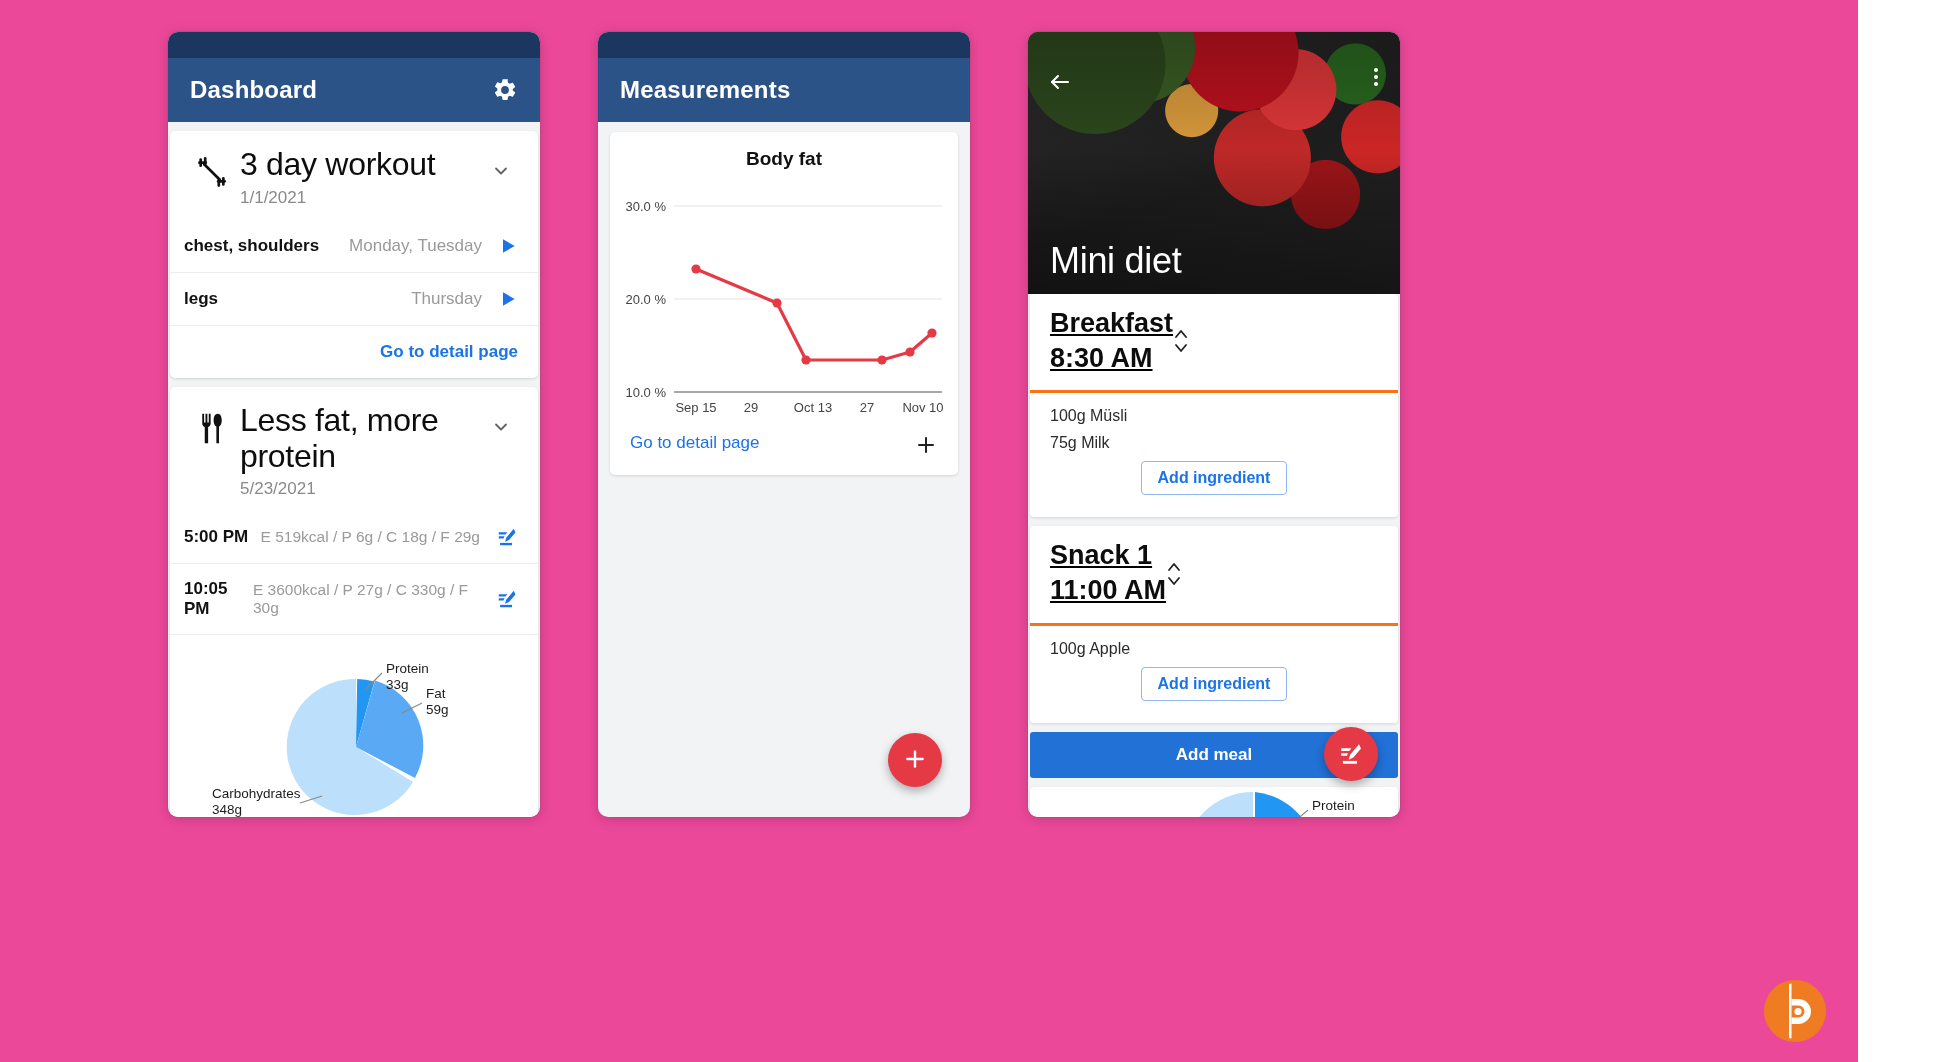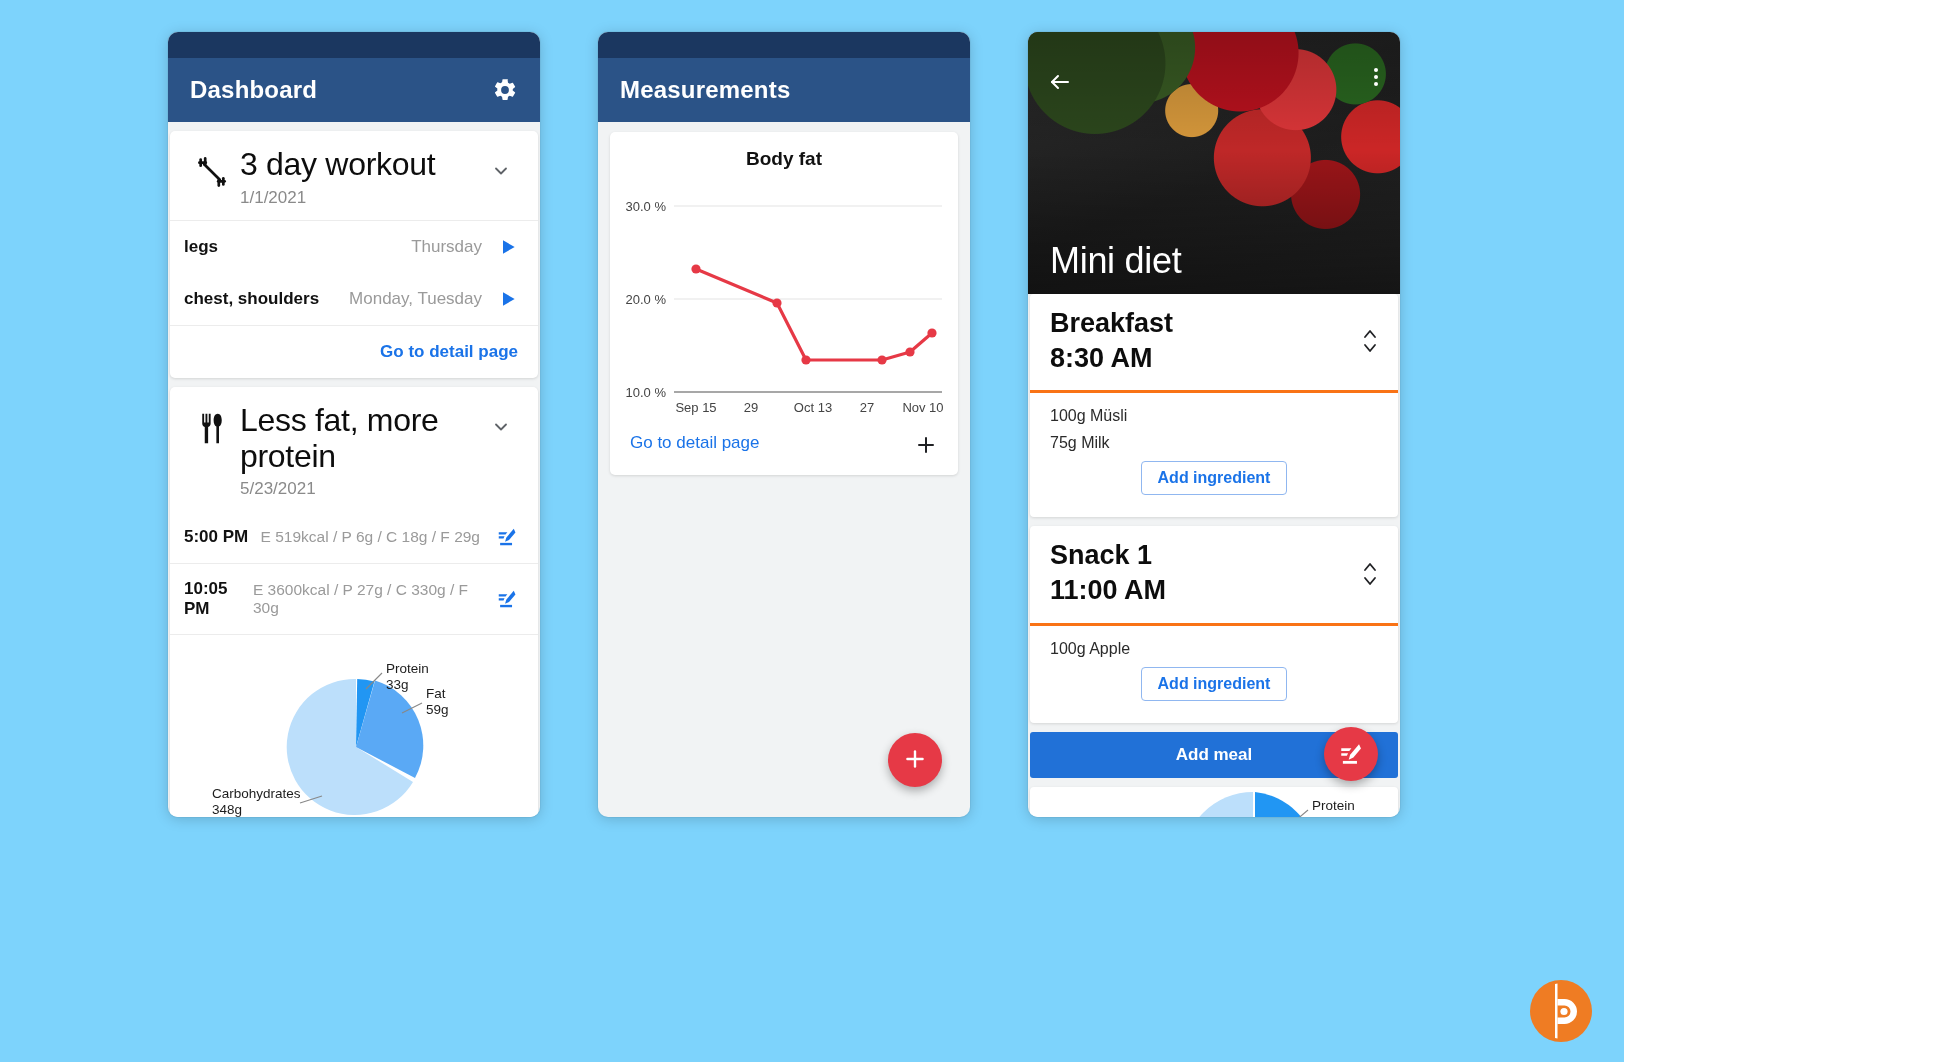--- a/index.html
+++ b/index.html
@@ -2,21 +2,21 @@
 <html><head>
 <meta charset="utf-8">
 <style>
   * { box-sizing: border-box; margin: 0; padding: 0; }
   html, body {
     width: 1950px; height: 1062px;
     background: #ffffff;
     font-family: "Liberation Sans", sans-serif;
     overflow: hidden;
   }
-  .stage { position: relative; width: 1624px; height: 1062px; background:#7dd3fc; }
+  .stage { position: relative; width: 1858px; height: 1062px; background:#ec4899; }
 
   
   .phone {
     position: absolute;
     background: #f1f3f4;
     border-radius: 10px;
     overflow: hidden;
     box-shadow: 0 2px 14px rgba(0,0,0,.18), 0 0 0 1px rgba(0,0,0,.04);
   }
   .statusbar { height: 26px; background: #1b3760; }
@@ -86,21 +86,21 @@
       radial-gradient(circle at 44% 30%, #e09f3e 0 26px, transparent 27px),
       linear-gradient(160deg, #2c2c2c 0%, #1f1f1f 55%, #262626 100%);
   }
   .hero-veil { position:absolute; inset:0; background:linear-gradient(180deg, rgba(0,0,0,.25) 0%, rgba(0,0,0,.05) 45%, rgba(0,0,0,.45) 100%); }
   .hero-back { position:absolute; left:18px; top:38px; color:#fff; font-size:26px; cursor:pointer; }
   .hero-more { position:absolute; right:22px; top:36px; color:#fff; cursor:pointer; display:flex; flex-direction:column; gap:3px; align-items:center; }
   .hero-more i { width:4px; height:4px; background:#fff; border-radius:50%; display:block; }
   .hero-title { position:absolute; left:22px; bottom:12px; color:#fff; font-size:36px; font-weight:400; letter-spacing:-.3px; }
 
   .meal { background:#fff; margin:0 2px 9px; border-radius:4px; box-shadow:0 1px 3px rgba(0,0,0,.12); }
-  .meal-head { display:flex; align-items:center; justify-content:space-between; padding:14px 20px 16px; }
+  .meal-head { display:flex; align-items:center; padding:14px 20px 16px;text-decoration:underline; }
   .meal-name { font-size:27px; font-weight:700; color:#0d0d0d; line-height:1.15; }
   .meal-time { font-size:27px; font-weight:700; color:#0d0d0d; line-height:1.2; margin-top:3px; }
   .stepper { font-size:19px; color:#222; cursor:pointer; line-height:.75; }
   .meal-body { border-top:3px solid #f97316; padding:14px 20px 14px; }
   .ingredient { font-size:16px; color:#2b2b2b; margin-bottom:9px; }
   .ghost-btn {
     display:block; margin: 6px auto 8px; padding:7px 16px; font-size:16px; font-weight:600;
     color:#1a73e8; background:#fff; border:1px solid #90b7f0; border-radius:4px; cursor:pointer;
     font-family:"Liberation Sans", sans-serif;
   }
@@ -158,36 +158,36 @@
             <div class="card-title">3 day workout</div>
             <div class="card-sub">1/1/2021</div>
           </div>
           <div class="chev">
             <svg width="20" height="20" viewBox="0 0 24 24" fill="none" stroke="#5f6368" stroke-width="2.2" stroke-linecap="round" stroke-linejoin="round">
                 <polyline points="6 9 12 15 18 9"></polyline>
               </svg>
           </div>
         </div>
 
-        <div class="row">
-          <span class="row-label">legs</span>
+        <div class="row row-sep-none">
+          <span class="row-label">chest, shoulders</span>
           <span class="row-right">
-            <span class="row-value">Thursday</span>
+            <span class="row-value">Monday, Tuesday</span>
             <span>
               <svg width="20" height="22" viewBox="0 0 24 24" fill="#1a73e8">
                   <polygon points="6,4 20,12 6,20"></polygon>
                 </svg>
             </span>
           </span>
         </div>
 
-        <div class="row row-sep-none">
-          <span class="row-label">chest, shoulders</span>
+        <div class="row">
+          <span class="row-label">legs</span>
           <span class="row-right">
-            <span class="row-value">Monday, Tuesday</span>
+            <span class="row-value">Thursday</span>
             <span>
               <svg width="20" height="22" viewBox="0 0 24 24" fill="#1a73e8">
                   <polygon points="6,4 20,12 6,20"></polygon>
                 </svg>
             </span>
           </span>
         </div>
 
         <div class="linkrow" style="justify-content:flex-end">
           <span class="link">Go to detail page</span>

